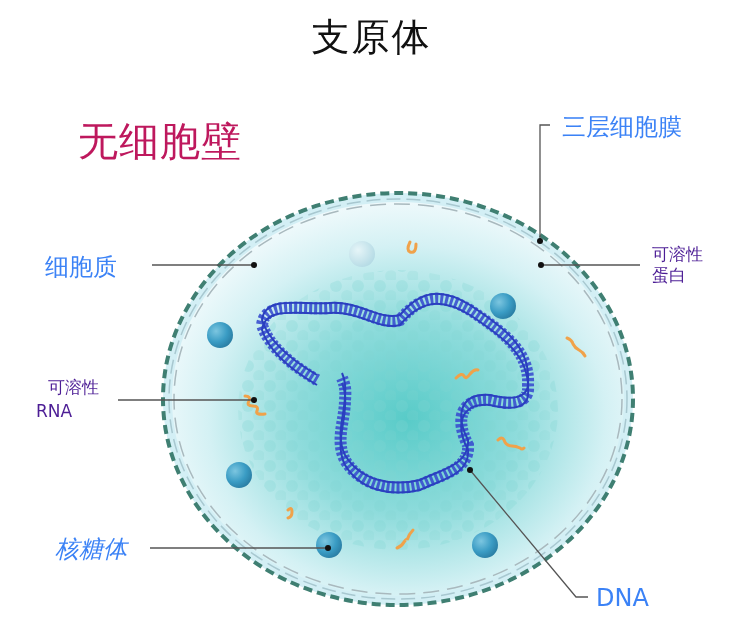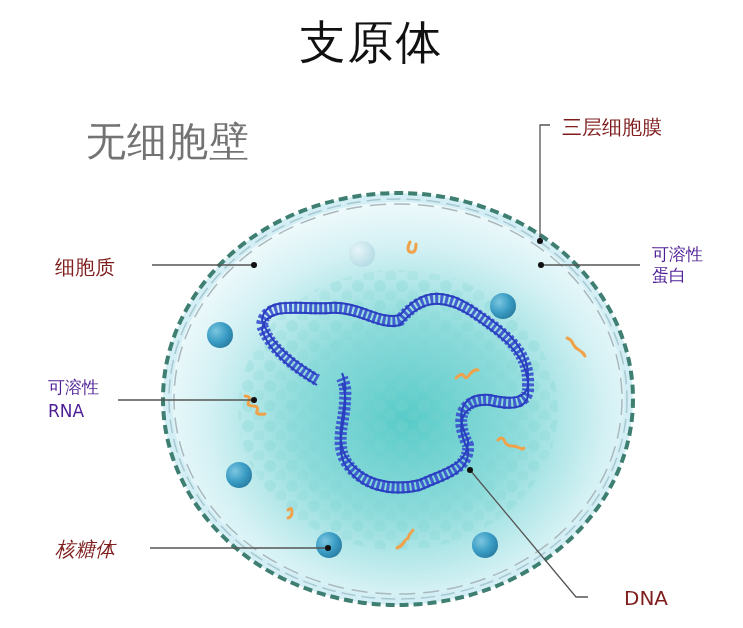--- a/index.html
+++ b/index.html
@@ -1,21 +1,21 @@
 <!DOCTYPE html>
 <html><head>
 <meta charset="utf-8">
 <style>
   html, body { margin:0; padding:0; background:#ffffff; }
   body { width:743px; height:628px; position:relative; overflow:hidden;
          font-family:"DejaVu Sans","Liberation Sans",sans-serif; }
   .title { position:absolute; left:0; width:743px; top:12px; text-align:center;
-           font-size:46px; color:#111; letter-spacing:2px; font-weight:400; }
-  .subtitle { position:absolute; left:78px; top:114px; font-size:40px; color:#737373; letter-spacing:1px;margin-left:8px; }
-  .lbl { position:absolute; color:#7f1d1d; font-size:20px; line-height:26px; white-space:nowrap; }
+           font-size:38px; color:#111; letter-spacing:2px; font-weight:400; }
+  .subtitle { position:absolute; left:78px; top:114px; font-size:40px; color:#be185d; letter-spacing:1px; }
+  .lbl { position:absolute; color:#3b82f6; font-size:24px; line-height:26px; white-space:nowrap; }
   .lbl.small { font-size:17px; line-height:22px; color:#4c1d95; }
   svg.diagram { position:absolute; left:0; top:0; }
 </style>
 </head>
 <body>
 
 <div class="title">支原体</div>
 <div class="subtitle">无细胞壁</div>
 
 <svg class="diagram" width="743" height="628" viewBox="0 0 743 628">
@@ -87,19 +87,19 @@
     <circle cx="540" cy="241" r="3"></circle>
     <circle cx="254" cy="265" r="3"></circle>
     <circle cx="541" cy="265" r="3"></circle>
     <circle cx="254" cy="400" r="3"></circle>
     <circle cx="328" cy="548" r="3"></circle>
     <circle cx="470" cy="470" r="3"></circle>
   </g>
 </svg>
 
 <div class="lbl" style="left:562px;top:114px;">三层细胞膜</div>
-<div class="lbl" style="left:55px;top:254px;">细胞质</div>
+<div class="lbl" style="left:45px;top:254px;">细胞质</div>
 <div class="lbl small" style="left:652px;top:243px;">可溶性</div>
 <div class="lbl small" style="left:652px;top:266px;font-family:Liberation Mono, monospace;">蛋白</div>
 <div class="lbl small" style="left:48px;top:376px;">可溶性</div>
-<div class="lbl small" style="left:48px;top:400px;">RNA</div>
+<div class="lbl small" style="left:36px;top:400px;">RNA</div>
 <div class="lbl" style="left:55px;top:536px;font-style:italic;">核糖体</div>
-<div class="lbl" style="left:596px;top:585px;margin-left:28px;">DNA</div>
+<div class="lbl" style="left:596px;top:585px;">DNA</div>
 
 </body></html>

